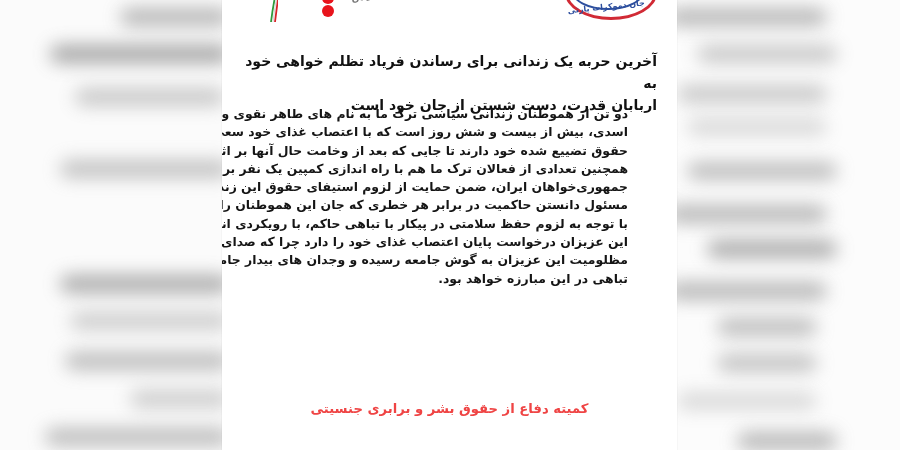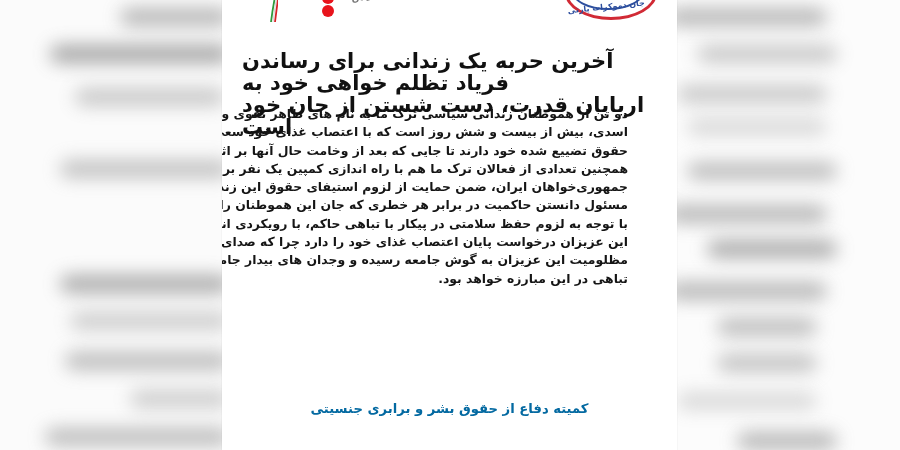--- a/index.html
+++ b/index.html
@@ -60,33 +60,33 @@
       position: absolute; left: 10px; top: 36px; width: 70px;
       font-size: 8px; color: #2d4f9e; font-weight: bold;
       direction: rtl; text-align: center; transform: rotate(-6deg);
       white-space: nowrap;
     }
 
     
     .rtl { direction: rtl; unicode-bidi: embed; }
     .title {
       position: absolute; left: 20px; width: 415px; top: 50px;
-      text-align: left;
-      font-size: 21px; font-weight: bold; line-height: 22px; color: #111;
+      text-align: right;
+      font-size: 14px; font-weight: bold; line-height: 22px; color: #111;
     }
     .body {
       position: absolute; left: 22px; width: 384px; top: 105px;
       text-align: right;
       font-size: 12.4px; font-weight: bold; line-height: 18.3px; color: #151515;
     }
     .body p { white-space: nowrap; }
     .signature {
       position: absolute; left: 20px; width: 415px; top: 396px;
       text-align: center;
-      font-size: 13.2px; font-weight: bold; line-height: 25px; color: #0369a1;
+      font-size: 13.2px; font-weight: bold; line-height: 25px; color: #ef4444;
     }
   </style>
 </head>
 <body>
 
 <div class="stage">
 
   <div class="side left">
     <div class="blur-bar" style="left:120px; top:8px; width:110px; opacity:.6"></div>
     <div class="blur-bar" style="left:50px; top:45px; width:180px;"></div>

